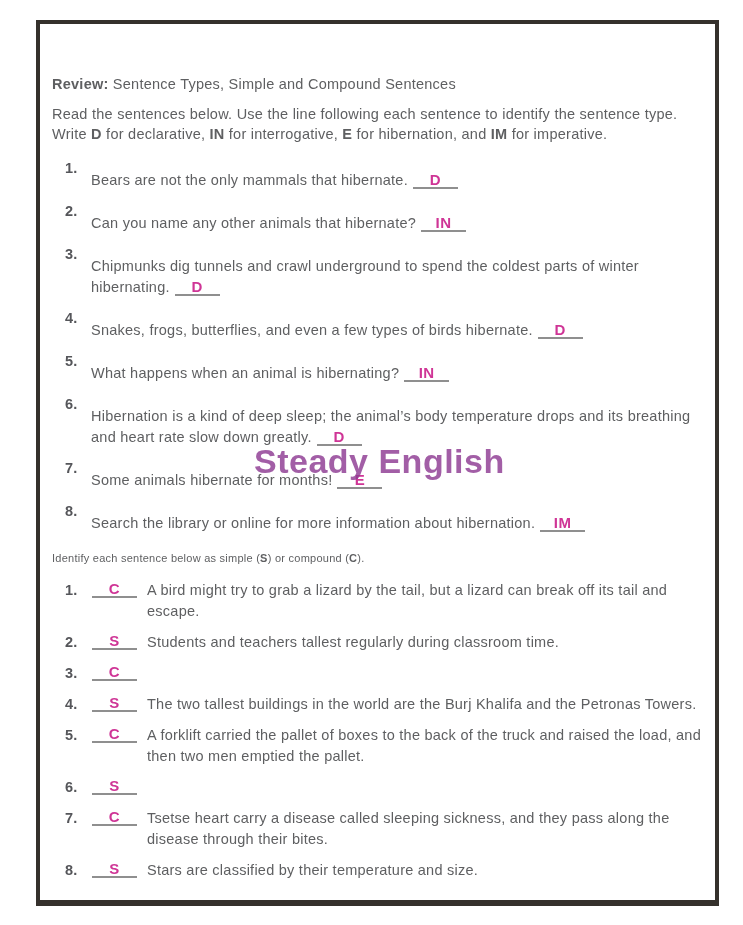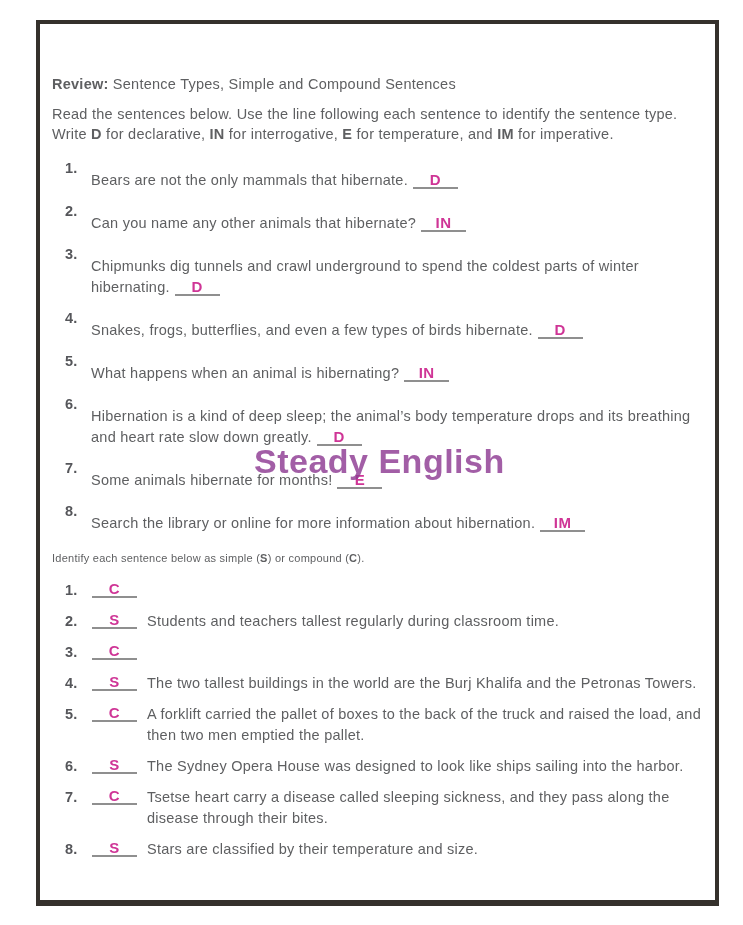--- a/index.html
+++ b/index.html
@@ -93,21 +93,21 @@
   }
 </style>
 </head>
 <body>
 
 <div class="canvas">
   <div class="page">
 
     <p class="title-line"><span class="bold">Review:</span><span> Sentence Types, Simple and Compound Sentences</span></p>
 
-    <p class="instructions"><span>Read the sentences below. Use the line following each sentence to identify the sentence type. Write </span><span class="b">D</span><span> for declarative, </span><span class="b">IN</span><span> for interrogative, </span><span class="b">E</span><span> for temperature, and </span><span class="b">IM</span><span> for imperative.</span></p>
+    <p class="instructions"><span>Read the sentences below. Use the line following each sentence to identify the sentence type. Write </span><span class="b">D</span><span> for declarative, </span><span class="b">IN</span><span> for interrogative, </span><span class="b">E</span><span> for hibernation, and </span><span class="b">IM</span><span> for imperative.</span></p>
 
     <div class="list" id="list-s1">
   <div class="item s1">
     <span class="num">1.</span>
     <span class="content"><span><span>Bears are not the only mammals that hibernate.</span></span><span class="blank"><span class="answer">D</span></span></span>
   </div>
 
   <div class="item s1">
     <span class="num">2.</span>
     <span class="content"><span><span>Can you name any other animals that hibernate?</span></span><span class="blank"><span class="answer">IN</span></span></span>
@@ -143,20 +143,21 @@
     <span class="content"><span><span>Search the library or online for more information about hibernation.</span></span><span class="blank"><span class="answer">IM</span></span></span>
   </div>
 </div>
 
     <p class="section-header"><span>Identify each sentence below as simple (</span><span class="b">S</span><span>) or compound (</span><span class="b">C</span><span>).</span></p>
 
     <div class="list" id="list-s2">
   <div class="item s2">
     <span class="num">1.</span>
     <span class="blank"><span class="answer">C</span></span>
+    <span class="text"><span>A bird might try to grab a lizard by the tail, but a lizard can break off its tail and escape.</span></span>
   </div>
 
   <div class="item s2">
     <span class="num">2.</span>
     <span class="blank"><span class="answer">S</span></span>
     <span class="text"><span>Students and teachers tallest regularly during classroom time.</span></span>
   </div>
 
   <div class="item s2">
     <span class="num">3.</span>
@@ -171,21 +172,20 @@
 
   <div class="item s2">
     <span class="num">5.</span>
     <span class="blank"><span class="answer">C</span></span>
     <span class="text"><span>A forklift carried the pallet of boxes to the back of the truck and raised the load, and then two men emptied the pallet.</span></span>
   </div>
 
   <div class="item s2">
     <span class="num">6.</span>
     <span class="blank"><span class="answer">S</span></span>
-    <span class="text"><span>The Sydney Opera House was designed to look like ships sailing into the harbor.</span></span>
   </div>
 
   <div class="item s2">
     <span class="num">7.</span>
     <span class="blank"><span class="answer">C</span></span>
     <span class="text"><span>Tsetse heart carry a disease called </span><span class="i">sleeping sickness,</span><span> and they pass along the disease through their bites.</span></span>
   </div>
 
   <div class="item s2">
     <span class="num">8.</span>

